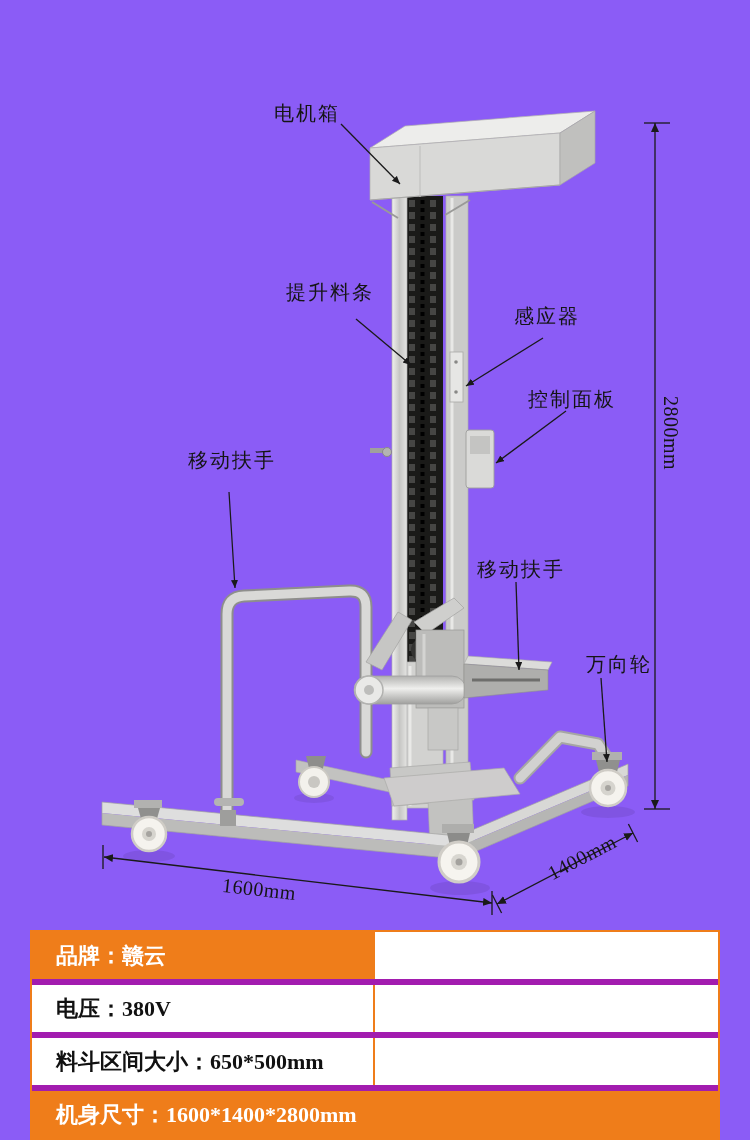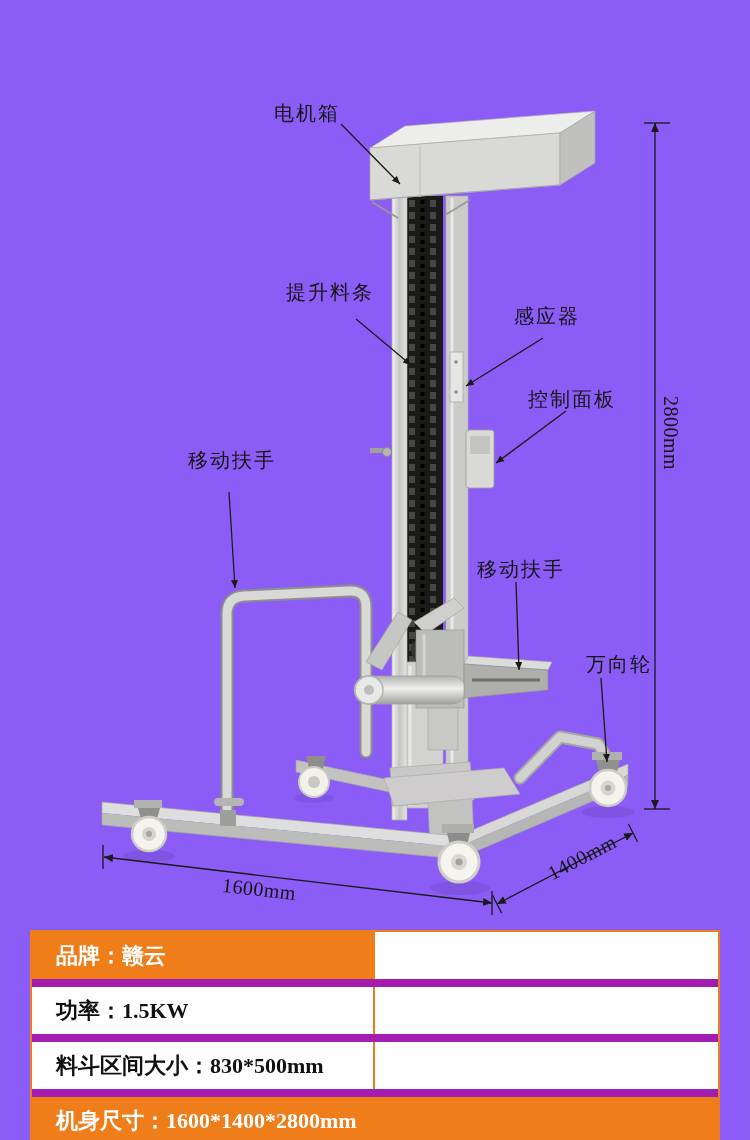--- a/index.html
+++ b/index.html
@@ -18,21 +18,21 @@
   }
   .dim { position:absolute; font-size:20px; color:#151515; white-space:nowrap; letter-spacing:0.5px; }
   .dim-height { writing-mode:vertical-rl; left:659px; top:396px; }
   .dim-length { left:222px; top:878px; transform:rotate(6.5deg); }
   .dim-depth  { left:545px; top:846px; transform:rotate(-27.5deg); }
 
   .spec-table {
     position:absolute; left:30px; top:930px; width:690px;
     border:2px solid #ef7d1a; background:#fff;
   }
-  .spec-row { display:flex; border-bottom:8px solid #a21caf; }
+  .spec-row { display:flex; border-bottom:6px solid #a21caf; }
   .spec-row:last-child { border-bottom:none;justify-content:flex-end; }
   .spec-cell {
     height:47px; line-height:47px; padding-left:24px;
     font-size:22px; font-weight:bold; color:#111;
     overflow:hidden; white-space:nowrap;
   }
   .spec-cell.half { width:50%; }
   .spec-cell.half:first-child { border-right:2px solid #ef7d1a; }
   .spec-cell.full { width:100%; }
   .spec-cell.orange { background:#ef7d1a; color:#ffffff; }
@@ -205,23 +205,23 @@
     <div class="dim dim-height">2800mm</div>
     <div class="dim dim-length">1600mm</div>
     <div class="dim dim-depth">1400mm</div>
   </div>
 
   <div class="spec-table">
     <div class="spec-row">
       <div class="spec-cell half orange">品牌：赣云</div>
     </div>
     <div class="spec-row">
-      <div class="spec-cell half">功率：1.5KW</div>
-    </div>
-    <div class="spec-row">
-      <div class="spec-cell half">料斗区间大小：830*500mm</div>
+      <div class="spec-cell half">电压：380V</div>
+    </div>
+    <div class="spec-row">
+      <div class="spec-cell half">料斗区间大小：650*500mm</div>
     </div>
     <div class="spec-row">
       <div class="spec-cell full orange">机身尺寸：1600*1400*2800mm</div>
     </div>
   </div>
 
 </div>
 
 </body></html>

